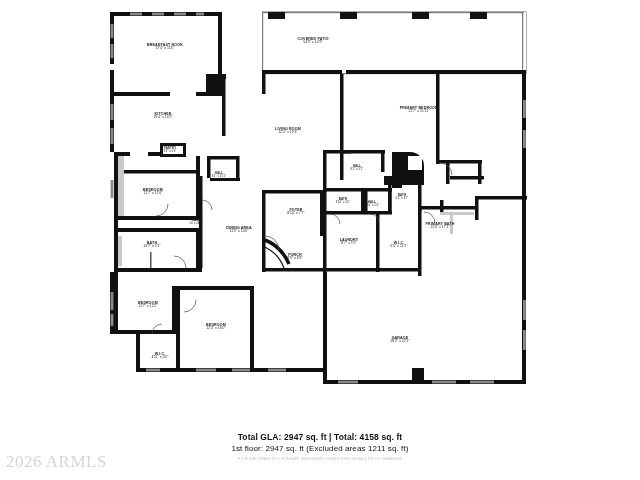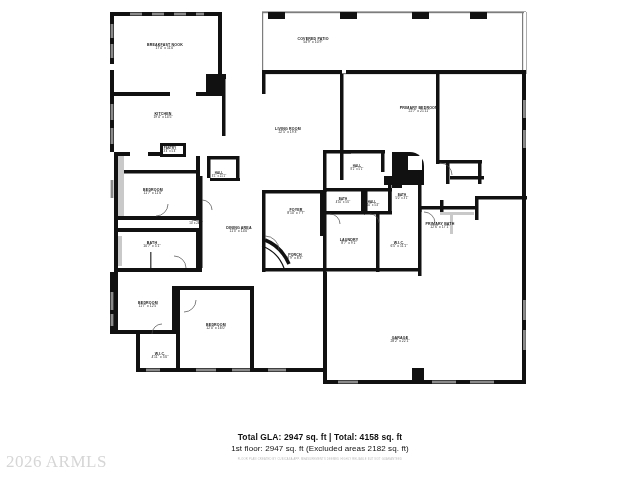--- a/index.html
+++ b/index.html
@@ -319,15 +319,15 @@
       <span class="nm">GARAGE</span>
       <span class="dim">28'2" x 22'1"</span>
     </div>
     <div class="room-label" style="left: 160px; top: 356px;">
       <span class="nm">W.I.C.</span>
       <span class="dim">4'11" x 5'0"</span>
     </div>
   </div>
 
 <div class="footer foot-1">Total GLA: 2947 sq. ft  |  Total: 4158 sq. ft</div>
-<div class="footer foot-2">1st floor: 2947 sq. ft (Excluded areas 2182 sq. ft)</div>
+<div class="footer foot-2">1st floor: 2947 sq. ft (Excluded areas 1211 sq. ft)</div>
 <div class="footer foot-3">FLOOR PLAN CREATED BY CUBICASA APP. MEASUREMENTS DEEMED HIGHLY RELIABLE BUT NOT GUARANTEED</div>
 <div class="watermark">2026 ARMLS</div>
 
 </body></html>

